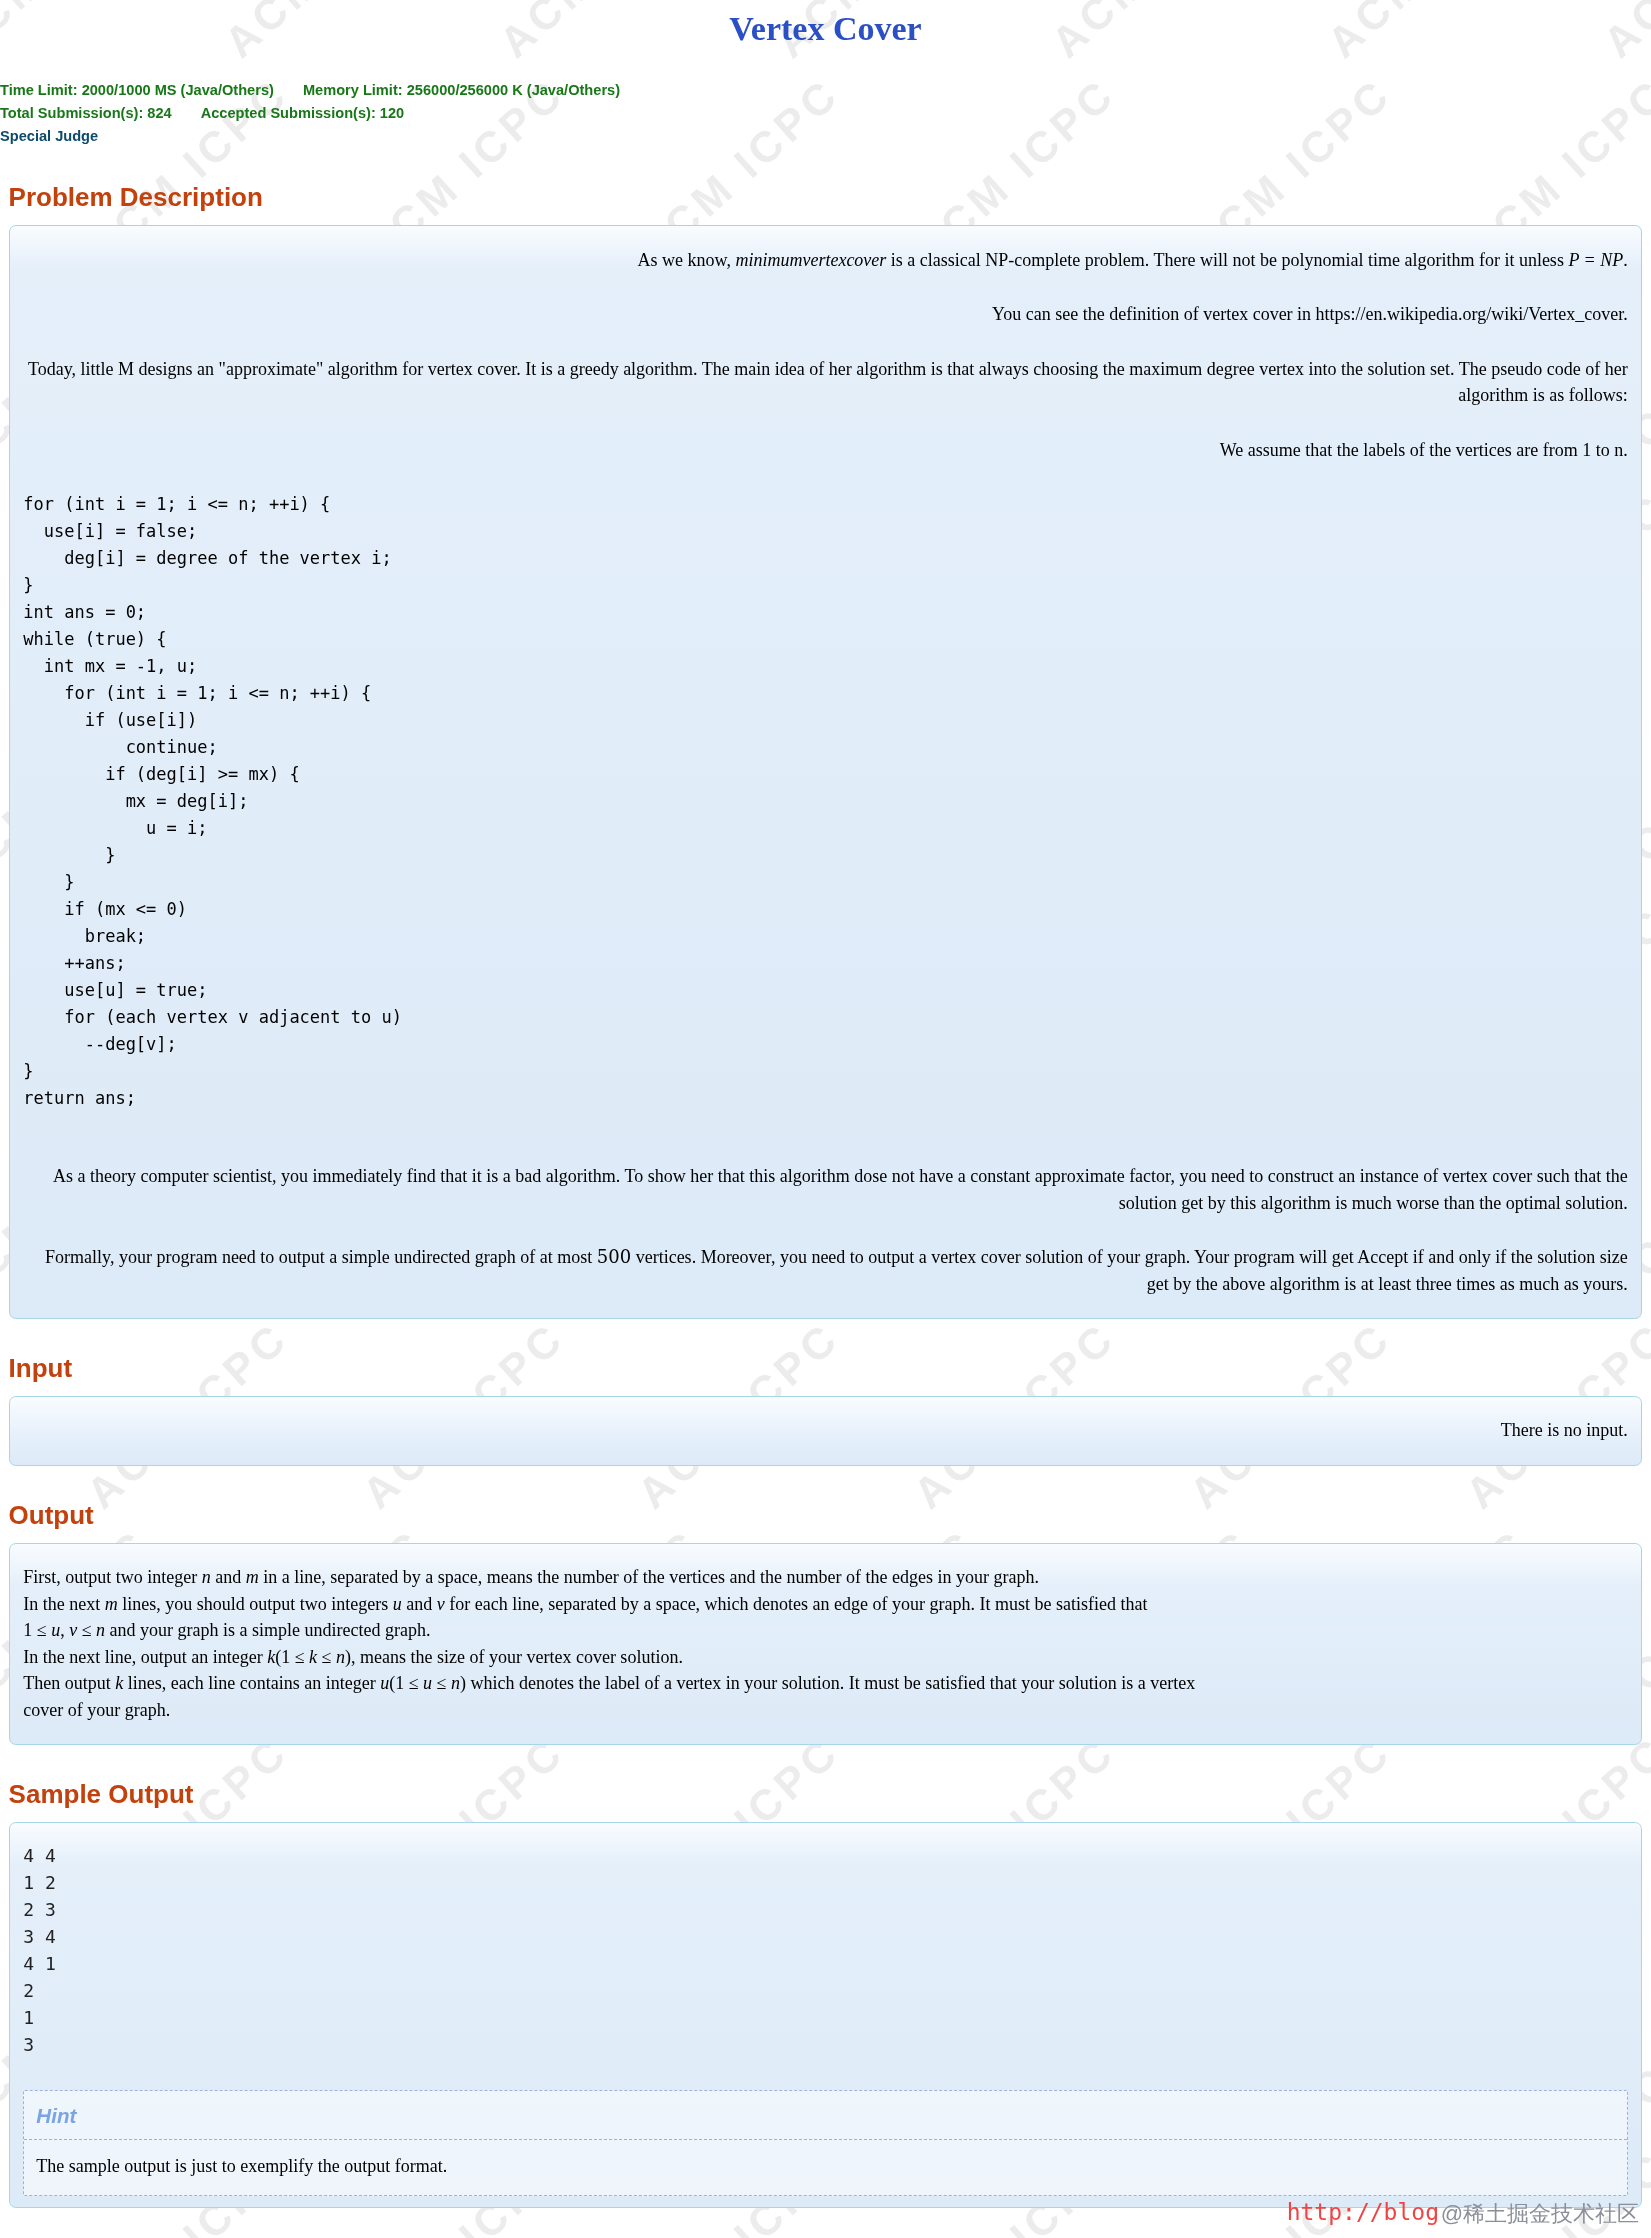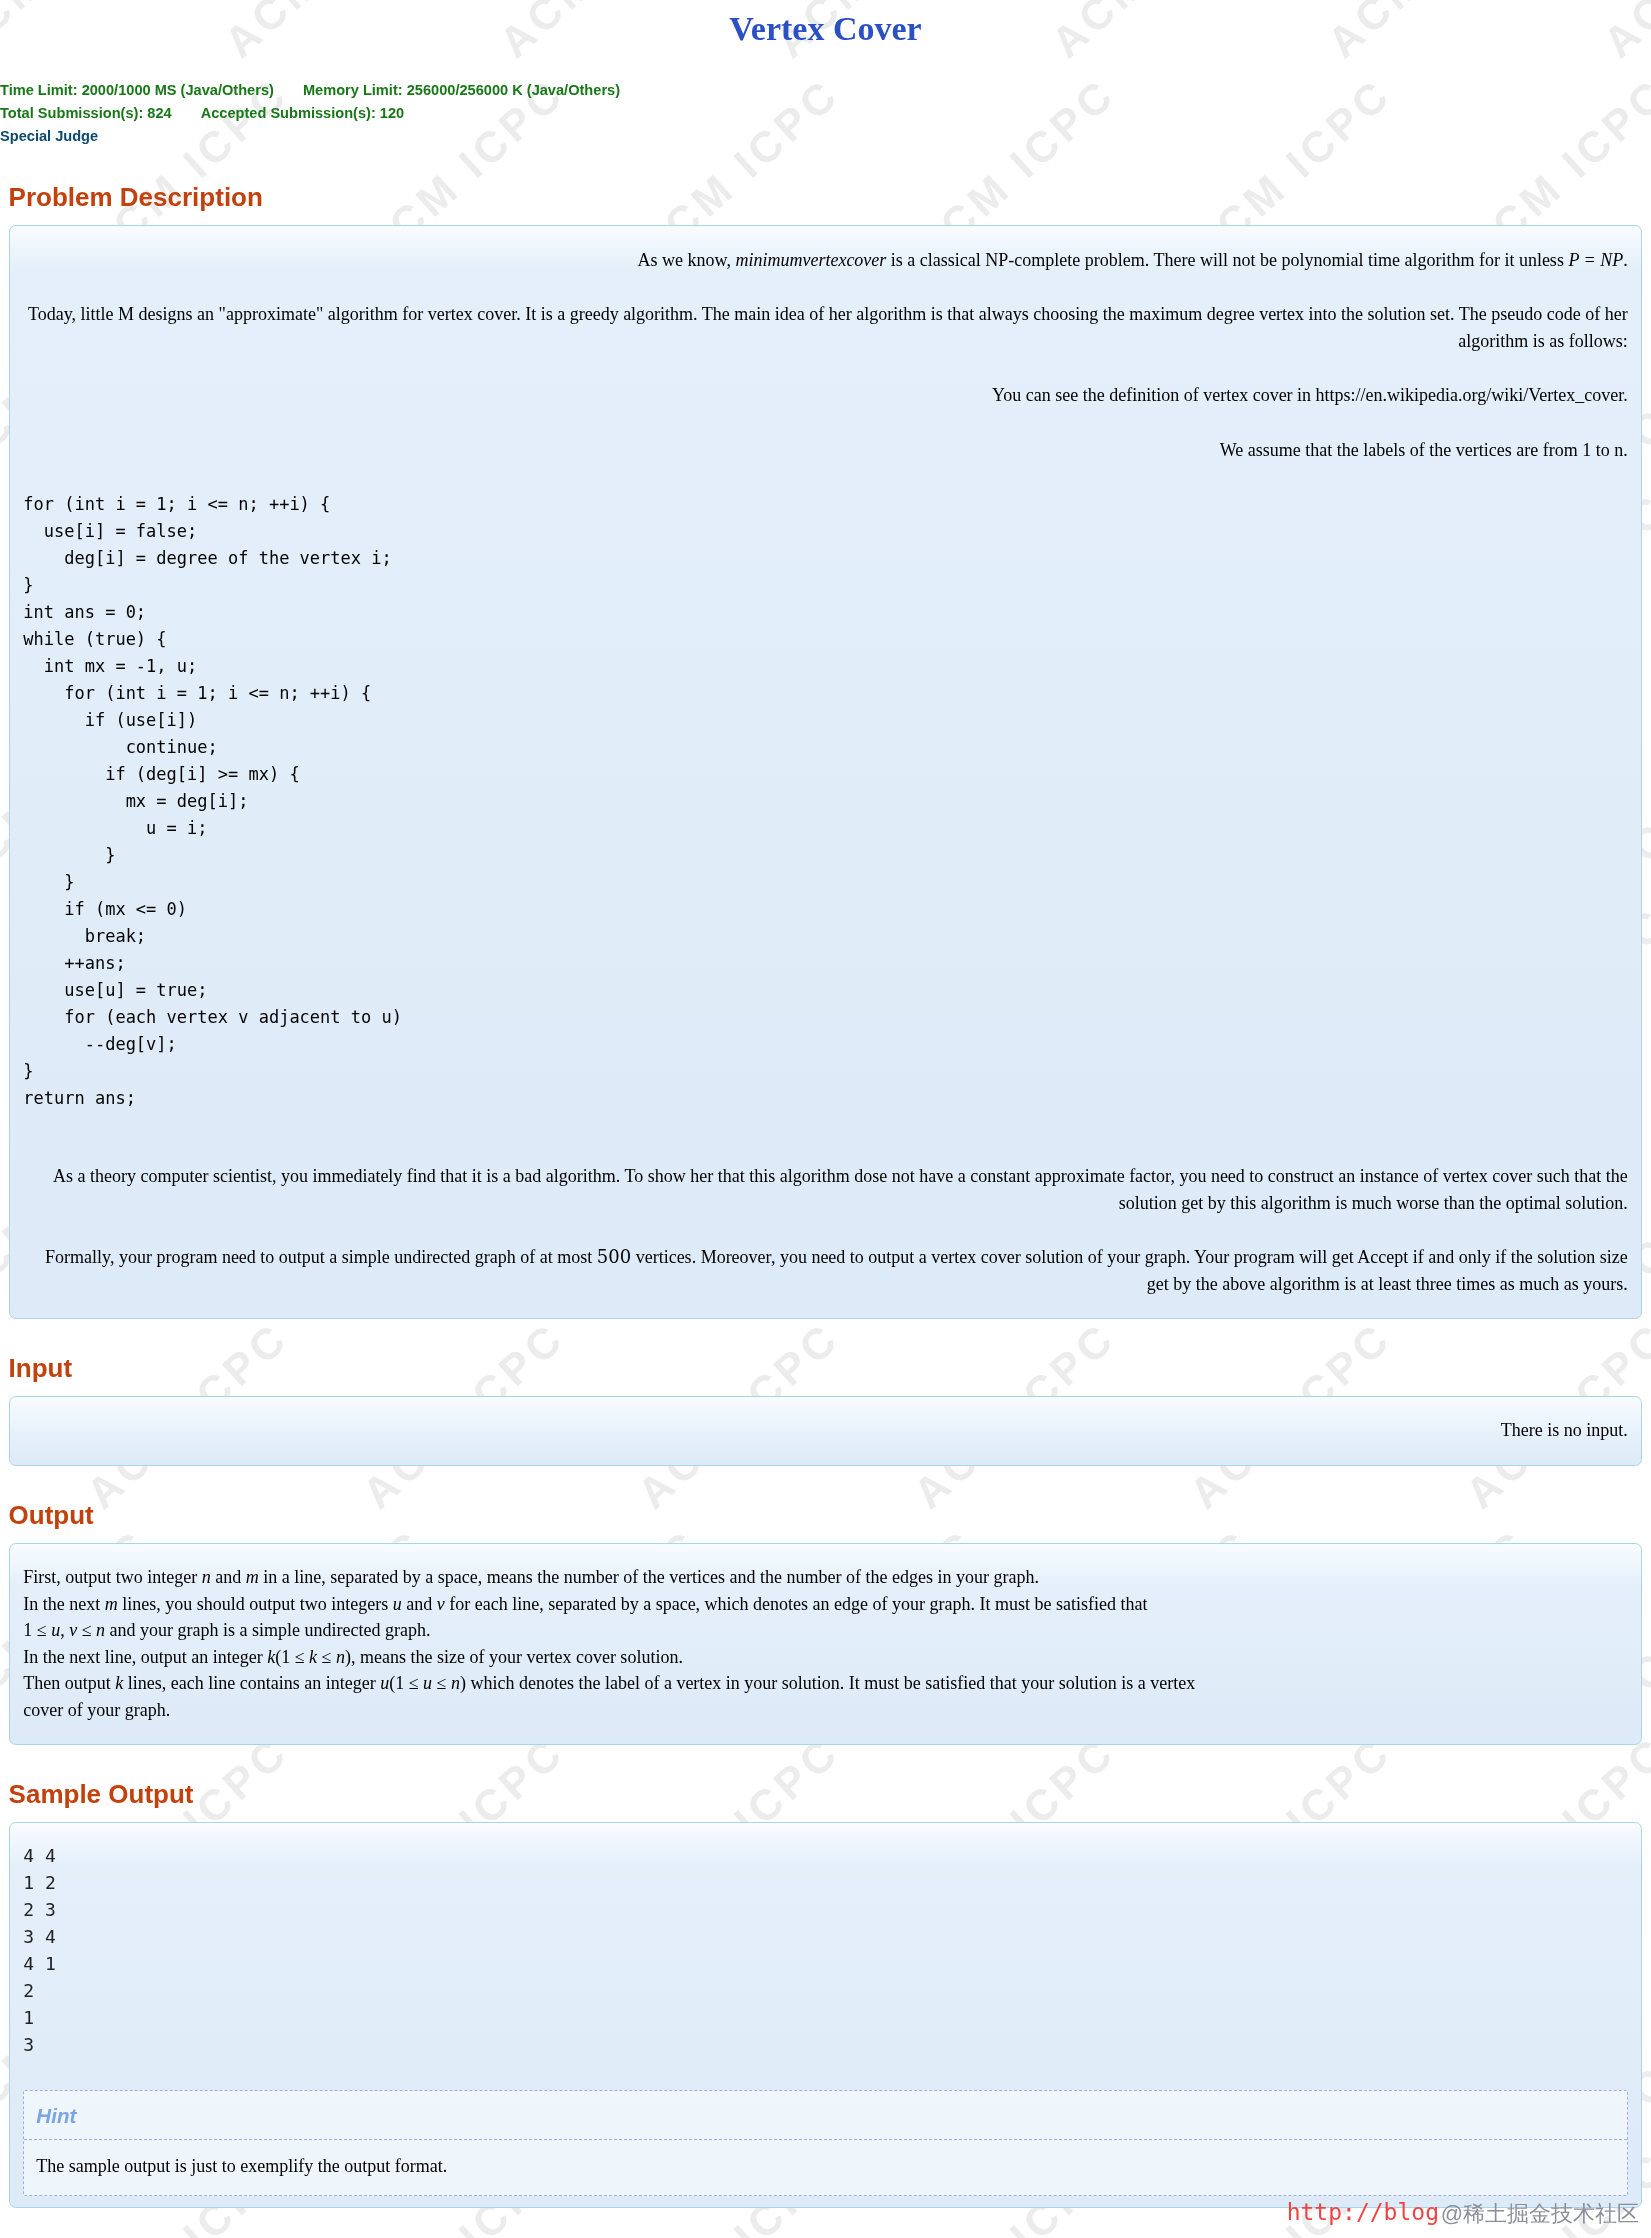--- a/index.html
+++ b/index.html
@@ -140,22 +140,22 @@
 
     <div class="meta">
       <div><span>Time Limit: 2000/1000 MS (Java/Others)</span><span class="gap"></span><span>Memory Limit: 256000/256000 K (Java/Others)</span></div>
       <div><span>Total Submission(s): 824</span><span class="gap"></span><span>Accepted Submission(s): 120</span></div>
       <div class="special">Special Judge</div>
     </div>
 
     <div class="sec-head">Problem Description</div>
     <div class="panel">
       <p><span>As we know, </span><span class="seg-var">minimumvertexcover</span><span> is a classical NP-complete problem. There will not be polynomial time algorithm for it unless </span><span class="seg-var">P = NP</span><span>.</span></p>
+      <p><span>You can see the definition of vertex cover in https://en.wikipedia.org/wiki/Vertex_cover.</span></p>
       <p><span>Today, little M designs an "approximate" algorithm for vertex cover. It is a greedy algorithm. The main idea of her algorithm is that always choosing the maximum degree vertex into the solution set. The pseudo code of her algorithm is as follows:</span></p>
-      <p><span>You can see the definition of vertex cover in https://en.wikipedia.org/wiki/Vertex_cover.</span></p>
       <p><span>We assume that the labels of the vertices are from 1 to n.</span></p>
       <pre class="code">for (int i = 1; i &lt;= n; ++i) {
   use[i] = false;
     deg[i] = degree of the vertex i;
 }
 int ans = 0;
 while (true) {
   int mx = -1, u;
     for (int i = 1; i &lt;= n; ++i) {
       if (use[i])

